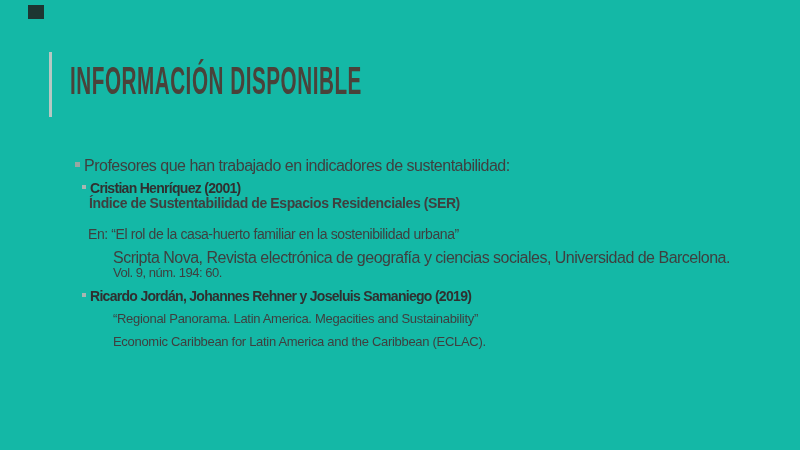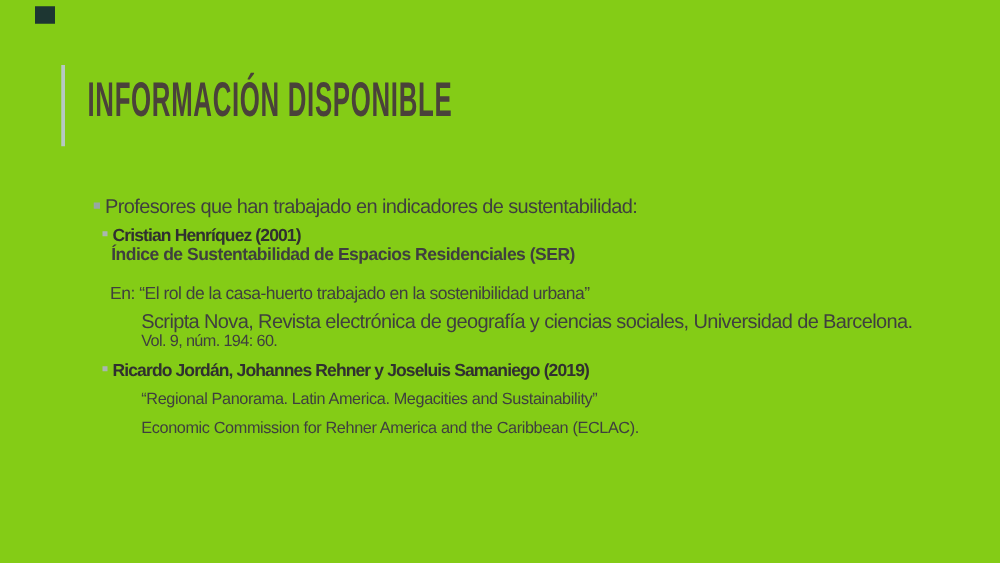--- a/index.html
+++ b/index.html
@@ -7,21 +7,21 @@
   body {
     font-family: "Liberation Sans", sans-serif;
     background: #ffffff;
     position: relative;
     overflow: hidden;
   }
   .slide {
     position: absolute;
     left: 0; top: 0;
     width: 800px; height: 450px;
-    background: #84cc16;
+    background: #14b8a6;
   }
   .corner-square {
     position: absolute;
     left: 28px; top: 5px;
     width: 16px; height: 14px;
     background: #1d3632;
   }
   .accent-bar {
     position: absolute;
     left: 49px; top: 52px;
@@ -84,38 +84,38 @@
     <div class="line lvl2b1">
       <span class="bullet l2"></span>
       <span>Cristian Henríquez (2001)</span>
     </div>
 
     <div class="line lvl2a">
       <span>Índice de Sustentabilidad de Espacios Residenciales (SER)</span>
     </div>
 
     <div class="line lvl2c">
-      <span>En: “El rol de la casa-huerto trabajado en la sostenibilidad urbana”</span>
+      <span>En: “El rol de la casa-huerto familiar en la sostenibilidad urbana”</span>
     </div>
 
     <div class="line lvl3a">
       <span>Scripta Nova, Revista electrónica de geografía y ciencias sociales, Universidad de Barcelona.</span>
     </div>
 
     <div class="line lvl3b">
       <span>Vol. 9, núm. 194: 60.</span>
     </div>
 
     <div class="line lvl2b2">
       <span class="bullet l2"></span>
       <span>Ricardo Jordán, Johannes Rehner y Joseluis Samaniego (2019)</span>
     </div>
 
     <div class="line lvl3c">
       <span>“Regional Panorama. Latin America. Megacities and Sustainability”</span>
     </div>
 
     <div class="line lvl3d">
-      <span>Economic Commission for Rehner America and the Caribbean (ECLAC).</span>
+      <span>Economic Caribbean for Latin America and the Caribbean (ECLAC).</span>
     </div>
 
   </div>
 </div>
 
 </body></html>

